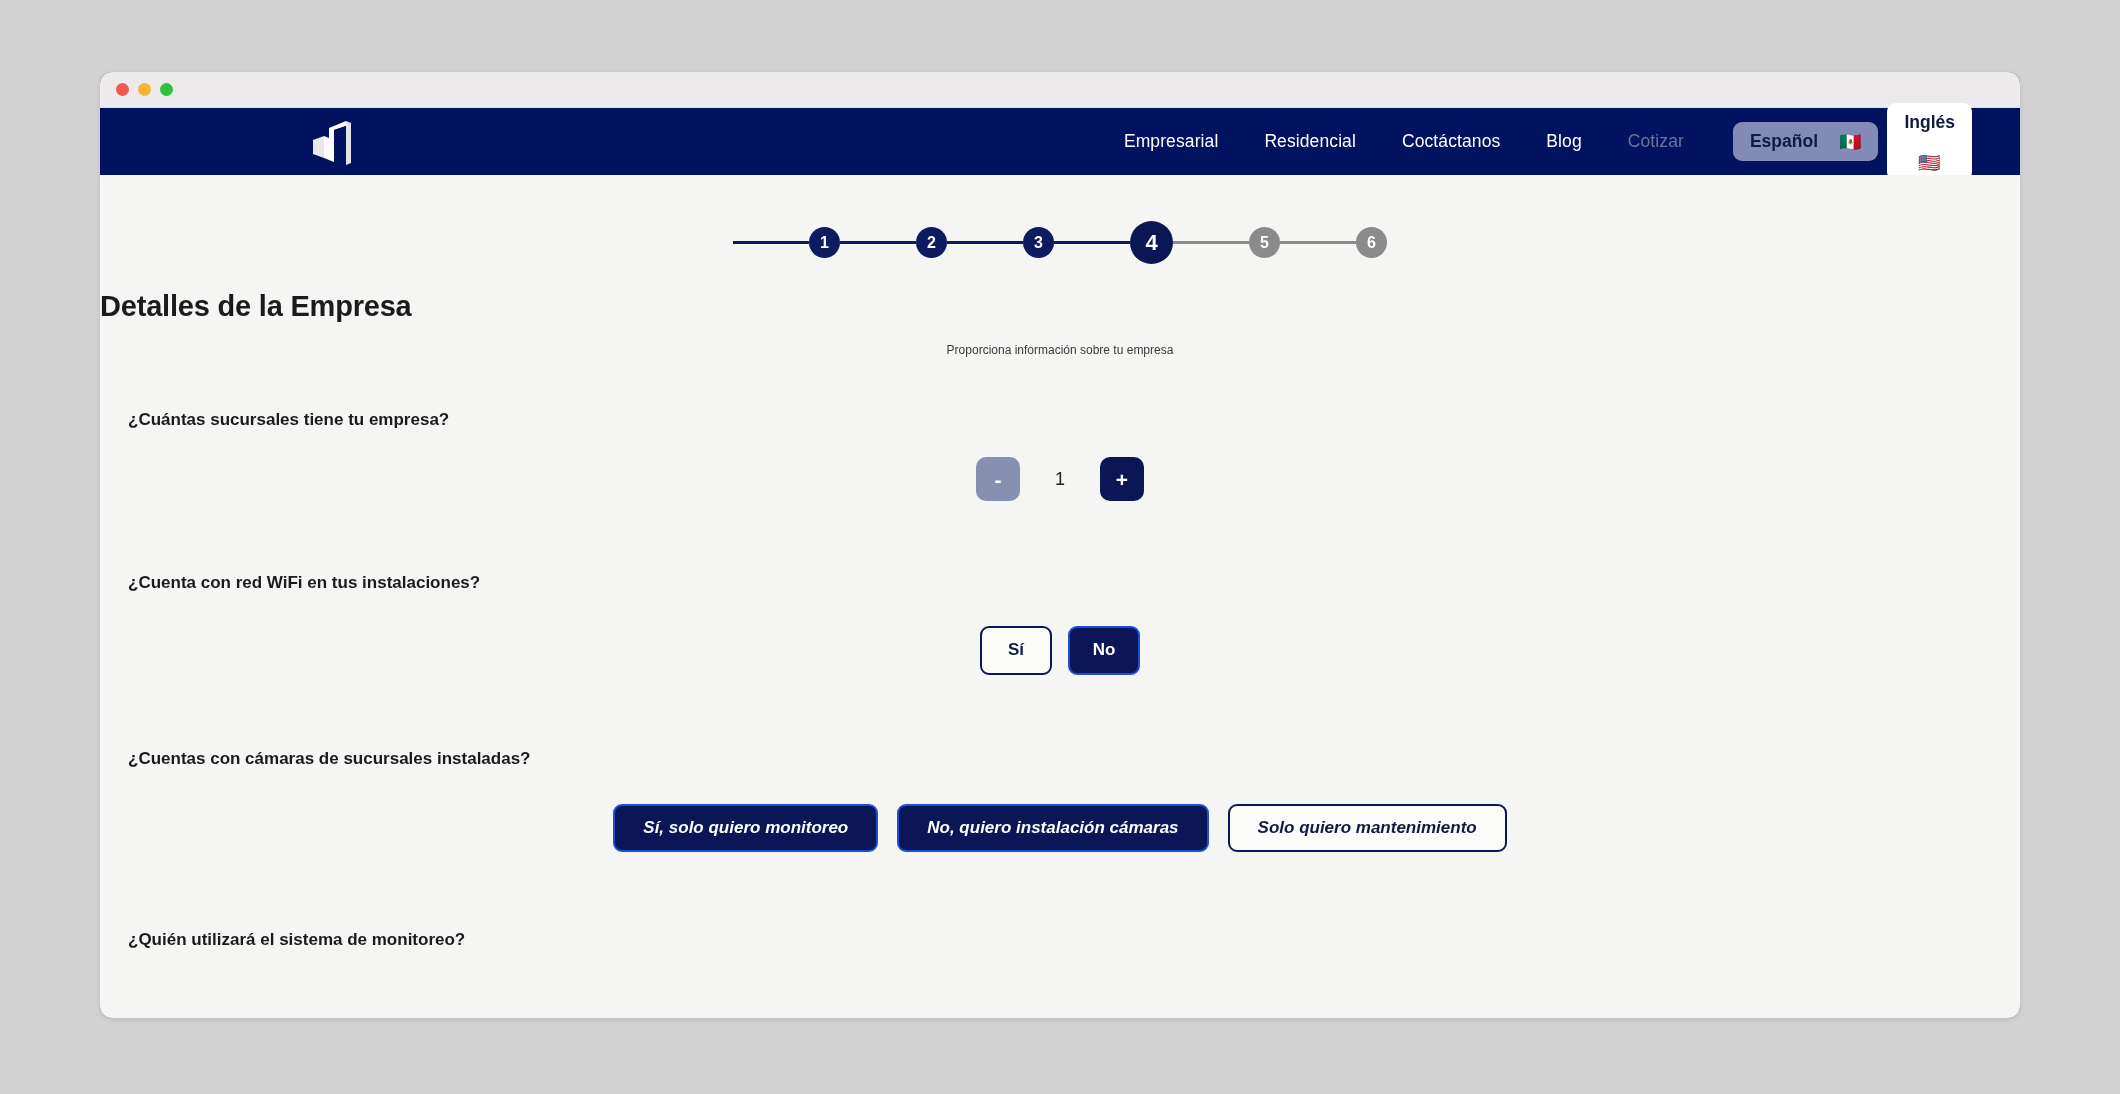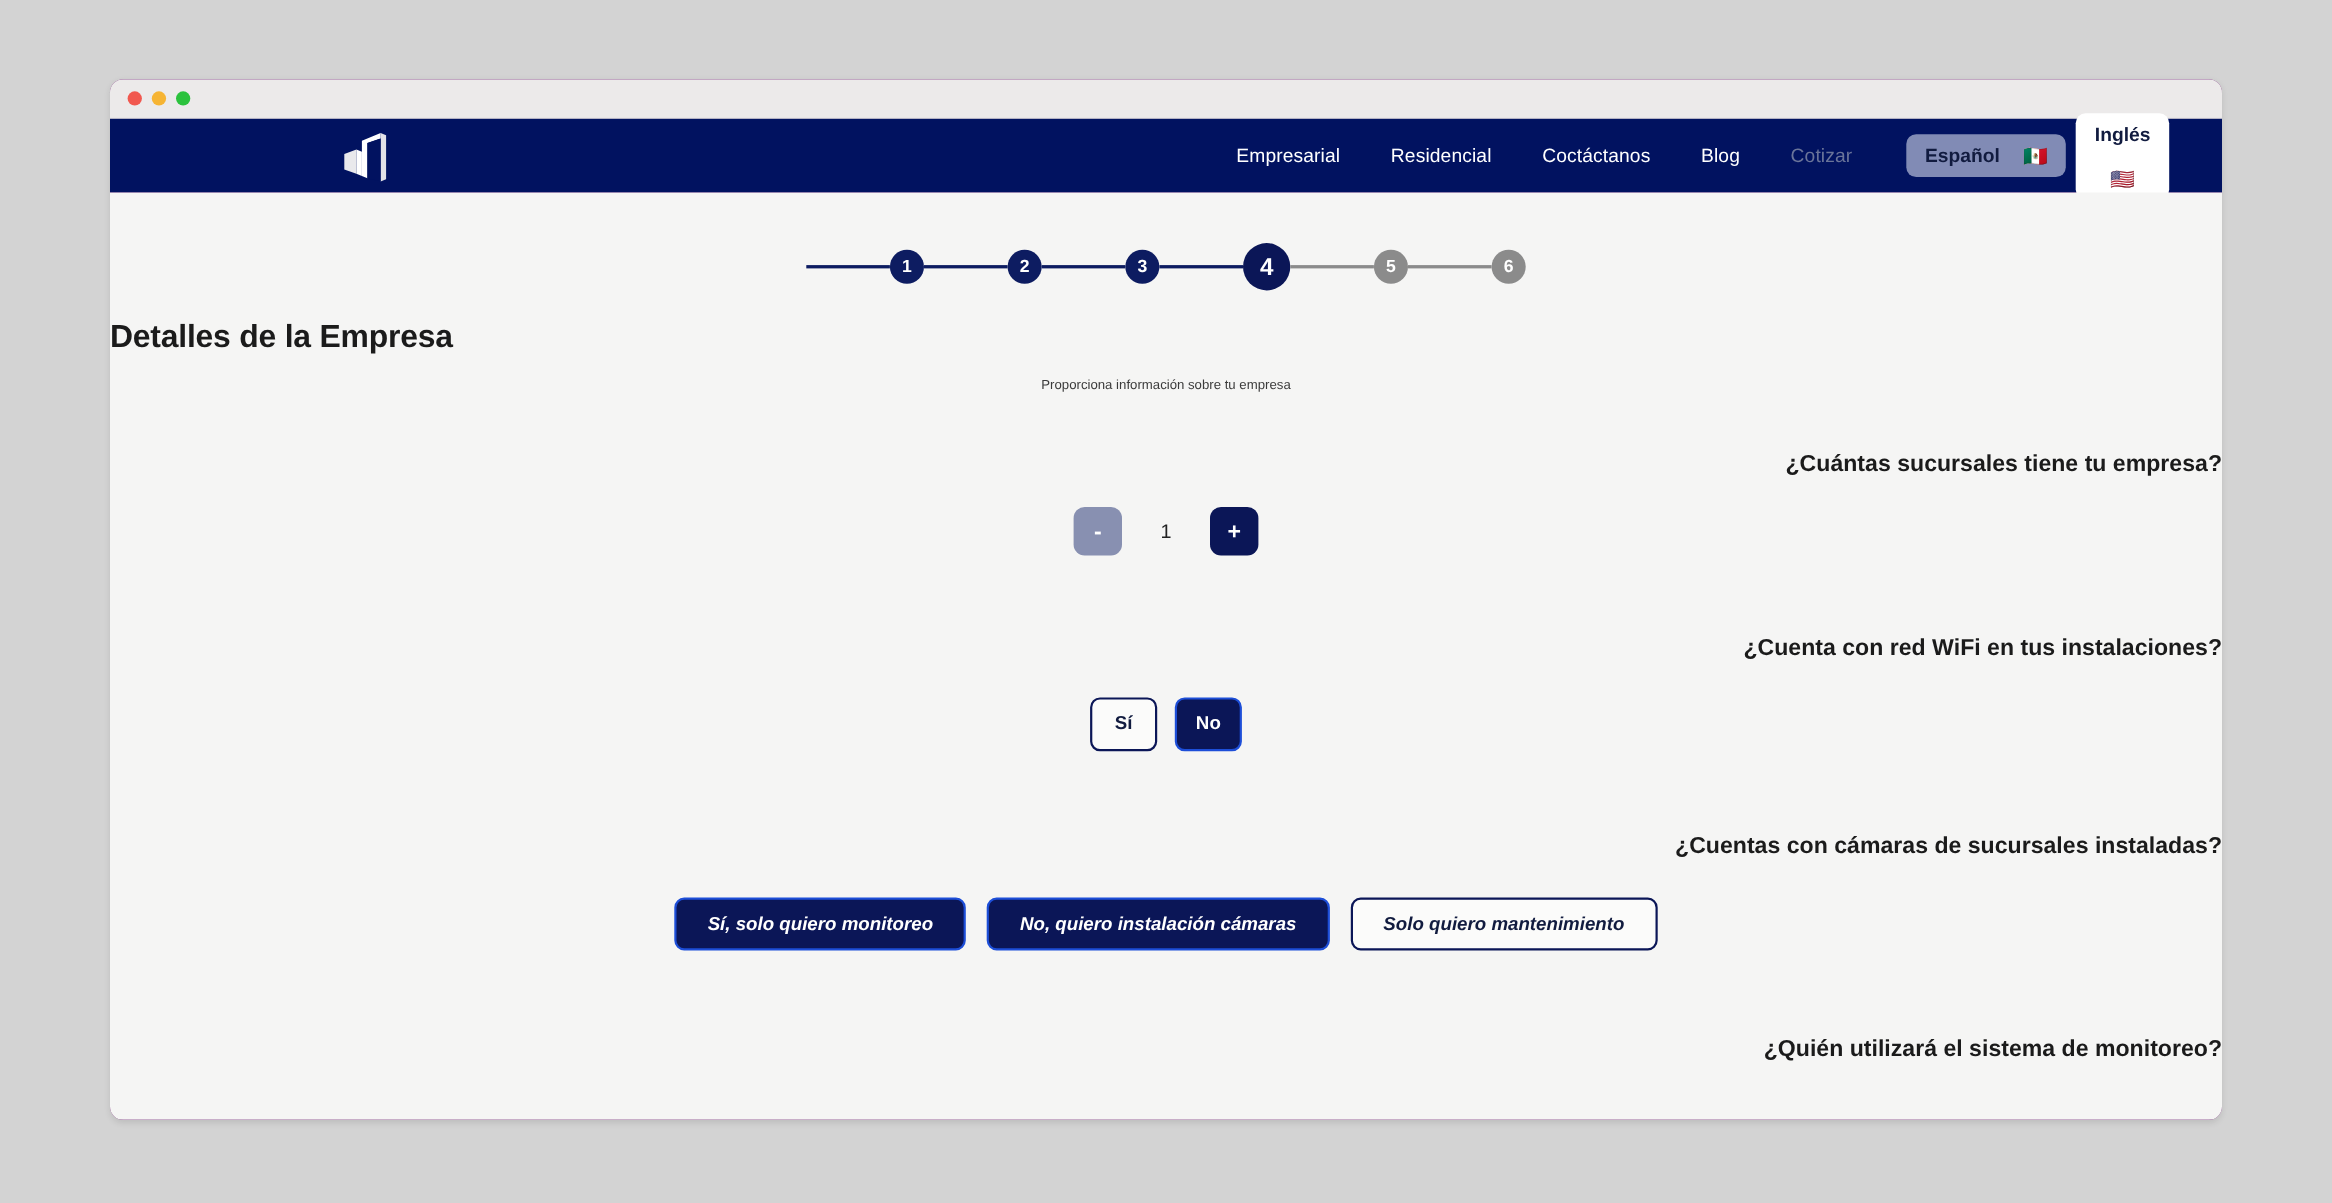--- a/index.html
+++ b/index.html
@@ -135,24 +135,25 @@
     letter-spacing: -0.2px;
   }
   #step-subtitle {
     text-align: center;
     margin-top: 20px;
     font-size: 12px;
     color: #3b3b3b;
   }
 
   .question {
-    text-align: right;
-    font-size: 21px;
+    text-align: left;
+    font-size: 17px;
     font-weight: 700;
     color: #1b1b1b;
+    padding-left: 28px;
   }
 
   
   #q-branches { margin-top: 53px; }
   #counter-row {
     margin-top: 27px;
     display: flex;
     align-items: center;
     justify-content: center;
     gap: 0;
@@ -199,21 +200,21 @@
   .choice-btn.filled {
     background: #0b1657;
     color: #ffffff;
     border: 2px solid #1d4ed8;
   }
   .choice-btn.outline {
     background: #fbfbfa;
     color: #111b3f;
     border: 2px solid #0b1657;
   }
-  #wifi-options .choice-btn { width: 61px; }
+  #wifi-options .choice-btn { width: 72px; }
 
   
   #q-cameras { margin-top: 74px; }
   #camera-options {
     margin-top: 35px;
     display: flex;
     justify-content: center;
     gap: 19px;
   }
   #camera-options .choice-btn { padding-left: 28px; padding-right: 28px; font-style: italic; }

